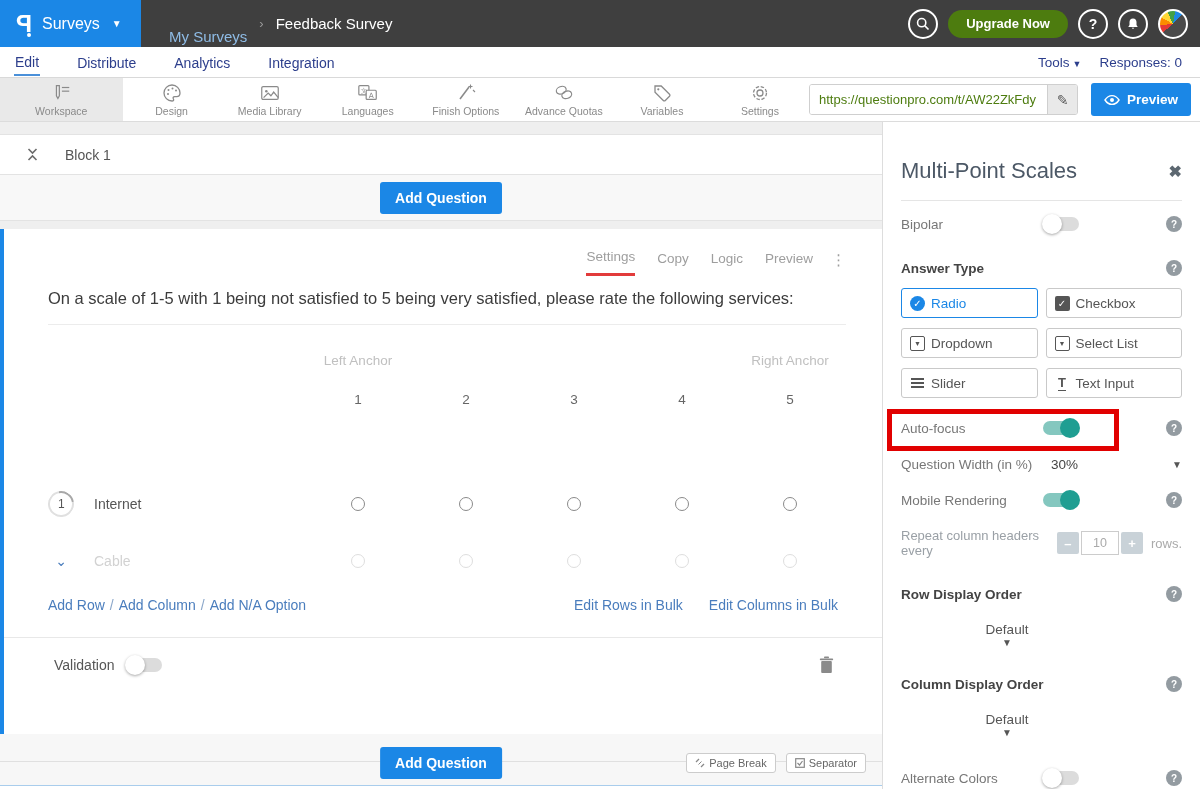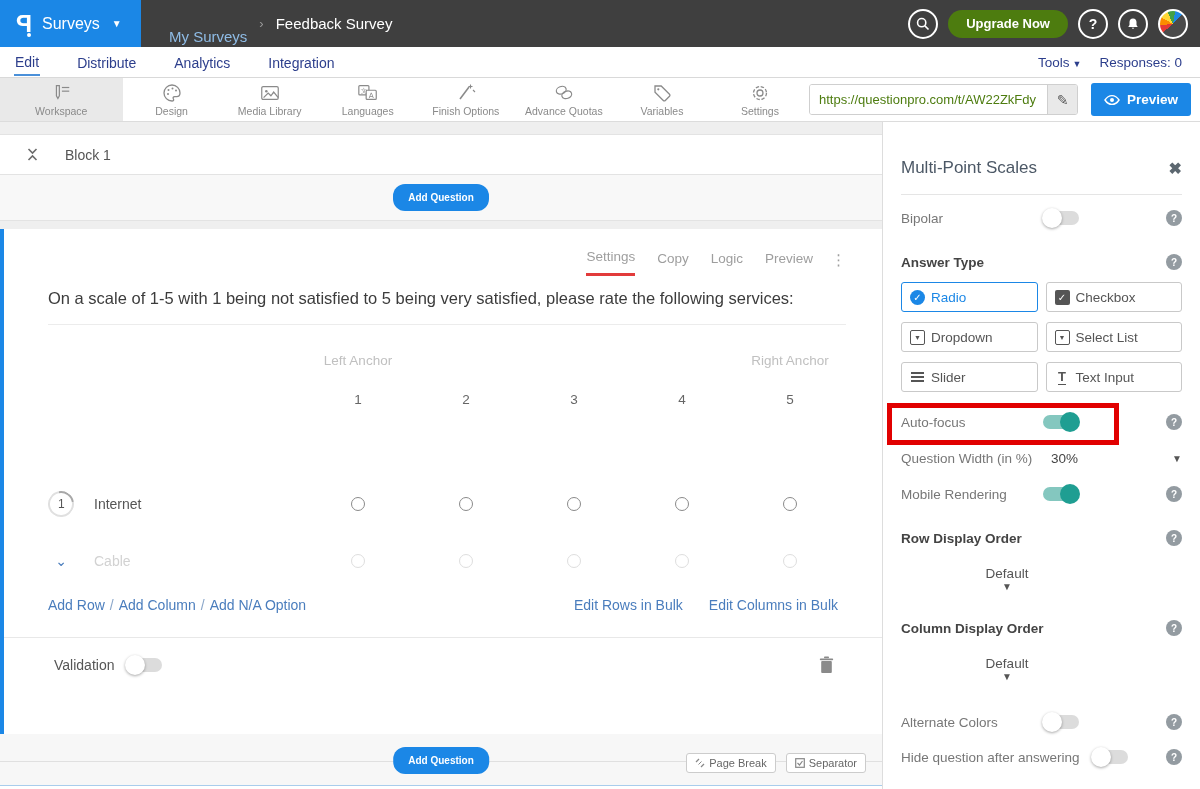--- a/index.html
+++ b/index.html
@@ -41,21 +41,21 @@
   .url-input { width:237px; border:none; outline:none; padding:0 9px; font-size:13px; color:#4d7c0f; font-family:inherit; }
   .pencil-btn { width:30px; background:#e9e9e9; border:none; border-left:1px solid #cfcfcf; color:#555; font-size:14px; cursor:pointer; }
   .preview-btn { margin:0 9px 0 13px; background:#1B87E6; border:none; color:#fff; font-weight:bold; font-size:13.5px; height:33px; padding:0 13px; border-radius:3px; display:flex; align-items:center; gap:7px; cursor:pointer; font-family:inherit; }
 
   
   .main { position:absolute; top:122px; left:0; width:882px; bottom:0; padding-top:12px; }
   .block-header { height:41px; background:#fff; border-top:1px solid #e3e3e3; border-bottom:1px solid #e3e3e3; display:flex; align-items:center; padding-left:26px; gap:26px; }
   .collapse-icon { color:#6b6b6b; cursor:pointer; line-height:0; }
   .block-title { font-size:14px; color:#555; }
   .addq-strip { height:46px; background:#f8f8f8; border-bottom:1px solid #e3e3e3; display:flex; align-items:center; justify-content:center; }
-  .btn-primary { background:#1B87E6; border:none; color:#fff; font-weight:bold; font-size:10px; padding:8px 15px; border-radius:12px; cursor:pointer; font-family:inherit; }
+  .btn-primary { background:#1B87E6; border:none; color:#fff; font-weight:bold; font-size:14px; padding:8px 15px; border-radius:3px; cursor:pointer; font-family:inherit; }
 
   .question-card { margin-top:8px; height:505px; background:#fff; border-left:4px solid #1B87E6; position:relative; }
   .q-tabs { display:flex; justify-content:flex-end; align-items:center; gap:22px; padding:20px 36px 0 0; font-size:13.5px; color:#9e9e9e; }
   .q-tab { cursor:pointer; padding-bottom:9px; }
   .q-tab.active { border-bottom:3px solid #e23b3b; }
   .q-dots { font-size:15px; color:#9e9e9e; cursor:pointer; letter-spacing:0; margin-left:-4px; padding-bottom:6px; }
   .q-text { margin:10px 60px 0 44px; font-size:16.5px; color:#3c3c3c; line-height:1.55; }
   .q-divider { margin:12px 36px 0 44px; border-top:1px solid #ececec; }
 
   .m-row { display:flex; align-items:center; }
@@ -85,21 +85,21 @@
   .main-footer { position:relative; height:55px; margin-top:0; background:#f7f7f7; }
   .footer-line { position:absolute; left:0; right:0; top:27px; border-top:1px solid #e0e0e0; }
   .main-footer .btn-primary { position:absolute; left:50%; transform:translateX(-50%); top:13px; }
   .footer-right { position:absolute; right:16px; top:19px; display:flex; gap:10px; }
   .mini-btn { background:#fff; border:1px solid #ccc; border-radius:3px; font-size:11px; color:#666; padding:3px 8px; display:flex; align-items:center; gap:4px; cursor:pointer; font-family:inherit; }
   .bottom-strip { position:absolute; left:0; right:0; bottom:0; height:4px; background:#fff; border-top:1px solid #a9cdec; }
 
   
   .panel { position:absolute; top:122px; right:0; width:318px; bottom:0; background:#fff; border-left:1px solid #ddd; padding:0 18px; }
   .panel-header { display:flex; align-items:center; justify-content:space-between; padding:36px 0 16px; border-bottom:1px solid #e5e5e5; }
-  .panel-title { font-size:17px; color:#4c5866; }
+  .panel-title { font-size:22px; color:#4c5866; }
   .panel-close { font-size:16px; color:#5c6770; font-weight:bold; cursor:pointer; }
   .p-row { display:flex; align-items:center; }
   .p-label { font-size:13.5px; color:#777; }
   .p-label.strong { color:#444; font-weight:bold; }
   .p-label.dim { color:#9aa0a6; }
   .fixed-col { width:142px; flex:none; }
   .help-icon { margin-left:auto; width:16px; height:16px; border-radius:50%; background:#939ba1; color:#fff; font-size:10px; font-weight:bold; display:flex; align-items:center; justify-content:center; cursor:pointer; flex:none; }
   .toggle { width:36px; height:14px; border-radius:8px; background:#dcdcdc; position:relative; display:inline-block; cursor:pointer; flex:none; }
   .toggle .knob { position:absolute; top:-3px; left:-1px; width:20px; height:20px; border-radius:50%; background:#fff; box-shadow:0 1px 3px rgba(0,0,0,.35); }
   .toggle.on { background:#84c7bf; }
@@ -484,20 +484,29 @@
   </div>
 
   <div class="p-row mobile-row">
     <span class="p-label fixed-col">Mobile Rendering</span>
     <span class="toggle on">
         <span class="knob"></span>
       </span>
     <span class="help-icon">?</span>
   </div>
 
+  <div class="p-row repeat-row">
+    <span class="p-label dim" style="font-size:13px;">Repeat column headers every</span>
+    <span class="stepper">
+      <button class="step-btn">–</button>
+      <input class="step-input" type="text" value="10" style="">
+      <button class="step-btn">+</button>
+    </span>
+    <span class="repeat-suffix">rows.</span>
+  </div>
 
   <div class="p-row order-head">
     <span class="p-label strong">Row Display Order</span>
     <span class="help-icon">?</span>
   </div>
   <div class="order-select">
     <span>Default</span>
     <span class="sel-caret">▼</span>
   </div>
 

